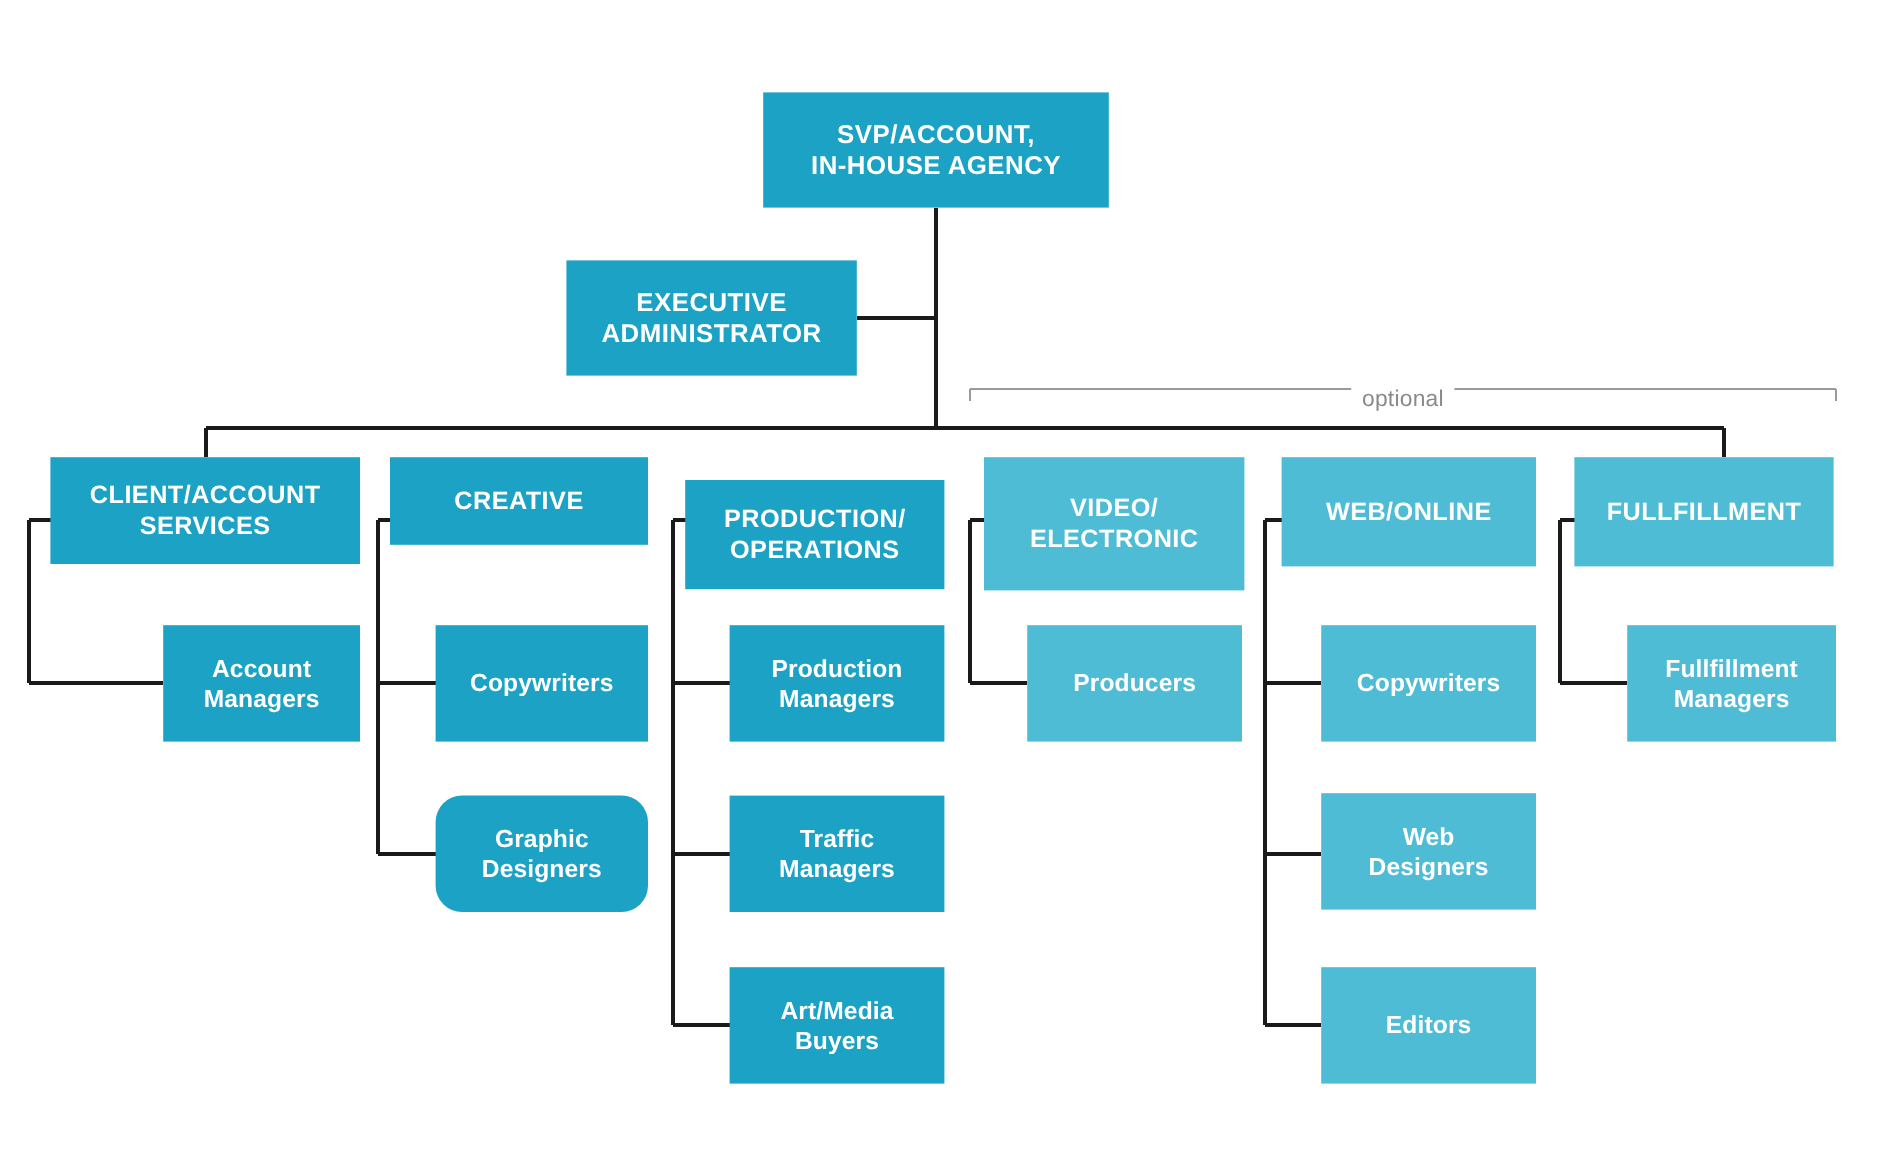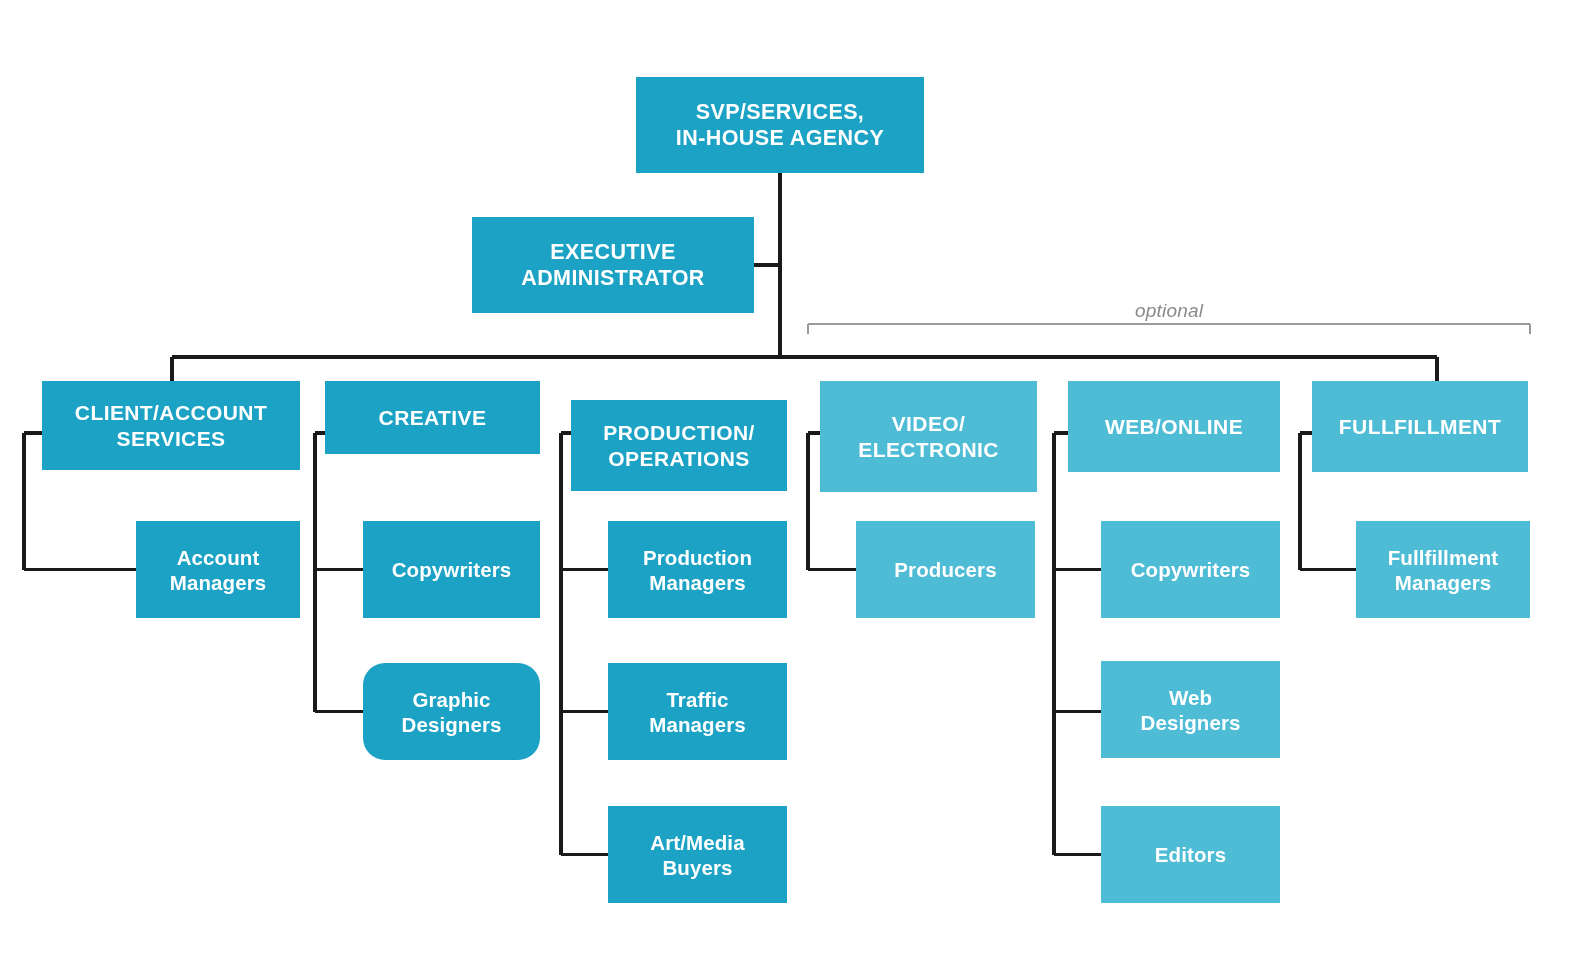--- a/index.html
+++ b/index.html
@@ -104,25 +104,25 @@
       <line x1="1054" y1="711.5" x2="1101" y2="711.5" stroke="#1a1a1a" stroke-width="3.4" shape-rendering="crispEdges"></line>
       <line x1="1054" y1="854.5" x2="1101" y2="854.5" stroke="#1a1a1a" stroke-width="3.4" shape-rendering="crispEdges"></line>
       <line x1="1300" y1="433" x2="1338" y2="433" stroke="#1a1a1a" stroke-width="3.4" shape-rendering="crispEdges"></line>
       <line x1="1300" y1="433" x2="1300" y2="569.5" stroke="#1a1a1a" stroke-width="3.4" shape-rendering="crispEdges"></line>
       <line x1="1300" y1="569.5" x2="1356" y2="569.5" stroke="#1a1a1a" stroke-width="3.4" shape-rendering="crispEdges"></line>
     </svg>
 
   <div id="node-layer">
       <div class="node root tone-dark" style="left: 636px; top: 77px; width: 288px; height: 96px;">
         <div>
-          <span class="label-line">SVP/SERVICES,</span>
+          <span class="label-line">SVP/ACCOUNT,</span>
           <span class="label-line">IN-HOUSE AGENCY</span>
         </div>
       </div>
-      <div class="node root tone-dark" style="left: 472px; top: 217px; width: 282px; height: 96px;">
+      <div class="node root tone-dark" style="left: 472px; top: 217px; width: 242px; height: 96px;">
         <div>
           <span class="label-line">EXECUTIVE</span>
           <span class="label-line">ADMINISTRATOR</span>
         </div>
       </div>
       <div class="node dept tone-dark" style="left: 42px; top: 381px; width: 258px; height: 89px;">
         <div>
           <span class="label-line">CLIENT/ACCOUNT</span>
           <span class="label-line">SERVICES</span>
         </div>
@@ -211,14 +211,14 @@
         </div>
       </div>
       <div class="node sub tone-light" style="left: 1356px; top: 521px; width: 174px; height: 97px;">
         <div>
           <span class="label-line">Fullfillment</span>
           <span class="label-line">Managers</span>
         </div>
       </div>
     </div>
 
-<div class="optional-label" style="left: 1126px; top: 300px; font-style: italic;">optional</div>
+<div class="optional-label" style="left: 1126px; top: 322px;">optional</div>
   </div>
 
 </body></html>

